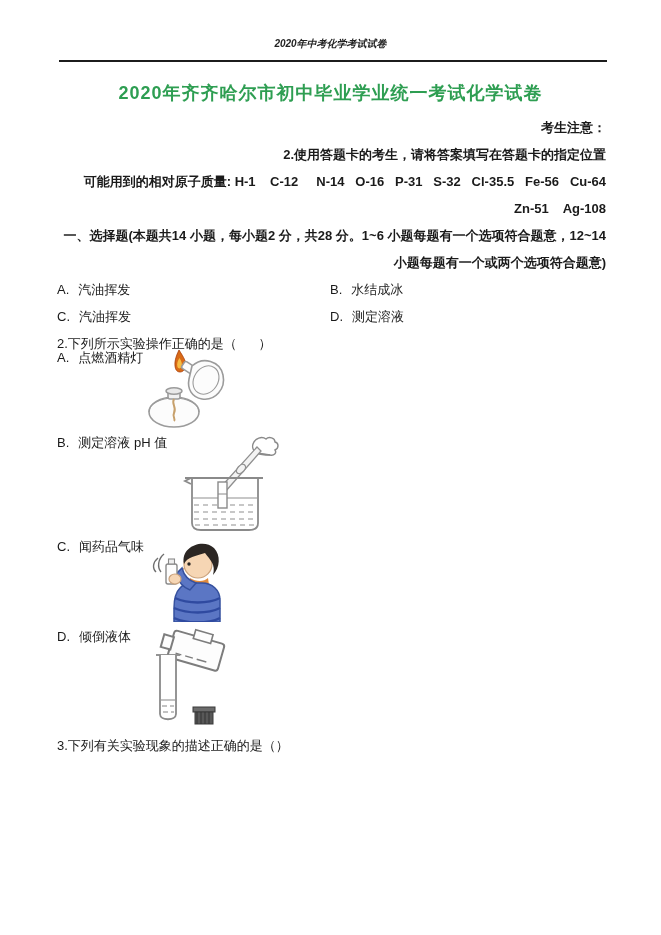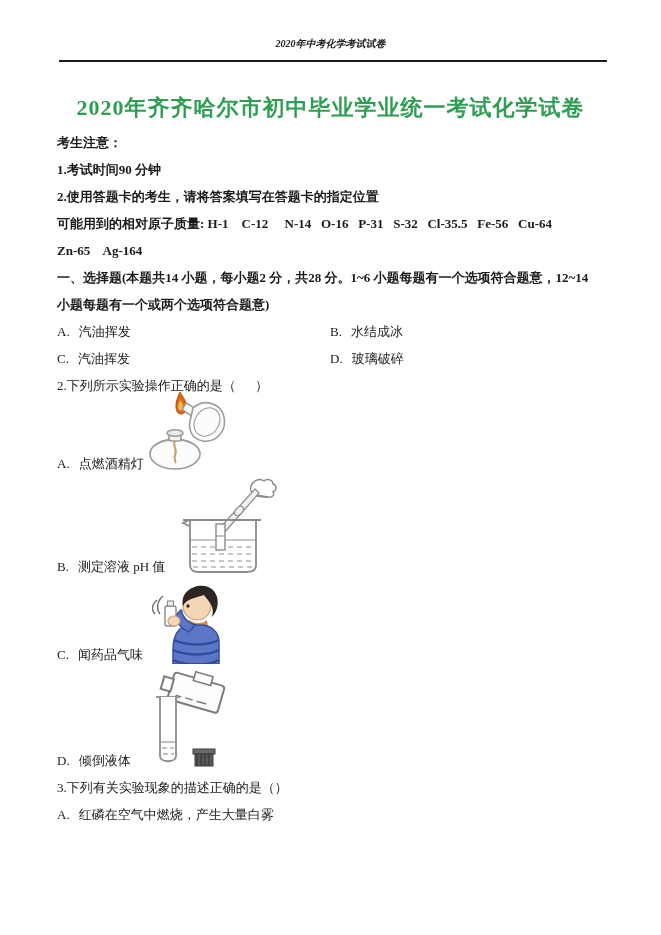--- a/index.html
+++ b/index.html
@@ -1,87 +1,86 @@
 <!DOCTYPE html>
 <html><head>
 <meta charset="utf-8">
 <style>
   html,body{margin:0;padding:0;background:#ffffff;}
   .page{
     position:relative;
     width:661px;height:935px;
     background:#ffffff;
     overflow:hidden;
-    font-family:Liberation Serif, serif;
+    font-family:Liberation Sans, sans-serif;
     color:#1a1a1a;
   }
   .doc-header{
     padding-top:36px;
     text-align:center;
     font-size:10px;
     font-weight:bold;
     font-style:italic;
     line-height:16px;
     color:#222;
   }
   .header-rule{
     margin:8px 54px 0 59px;
     border-top:2px solid #1c1c1c;
     height:0;
   }
   .doc-title{
-    margin:33px 20px 0;
+    margin:18px 20px 0;
     text-align:center;
-    font-size:22px;
+    font-size:18px;
     font-weight:bold;
     line-height:26px;
     letter-spacing:1px;
   }
   .content{
     margin:8px 55px 0 57px;
     font-size:13px;
   }
   .content p{margin:0;line-height:27px;white-space:pre-wrap;}
-  .bold{font-weight:bold;}
+  .bold{font-weight:bold;text-align:right;}
   .opt-grid{display:grid;grid-template-columns:273px 1fr;}
   .opt-grid p{line-height:27px;}
   .opt-label{margin-right:9px;}
-  .img-option{display:flex;align-items:flex-end;}
+  .img-option{display:flex;align-items:flex-start;}
   .img-option .io-text{white-space:pre-wrap;line-height:18px;flex:none;margin-right:2px;}
   .row-a{margin:-8px 0 3px;}
   .row-b{margin:0 0 4px;}
   .row-c{margin:0 0 6px;}
   .row-d{margin:0 0 4px;gap:16px;}
   svg{display:block;}
 </style>
 </head>
 <body>
 
 <div class="page">
 
   <div class="doc-header">2020年中考化学考试试卷</div>
   <div class="header-rule"></div>
   <h1 class="doc-title" style="color: rgb(46, 158, 82);">2020年齐齐哈尔市初中毕业学业统一考试化学试卷</h1>
 
   <div class="content">
 
     <p class="bold">考生注意：</p>
-    <p class="bold">1.考试时间90 分钟</p>
     <p class="bold">2.使用答题卡的考生，请将答案填写在答题卡的指定位置</p>
     <p class="bold">可能用到的相对原子质量: H-1    C-12     N-14   O-16   P-31   S-32   Cl-35.5   Fe-56   Cu-64</p>
-    <p class="bold">Zn-65    Ag-164</p>
+    <p class="bold">Zn-51    Ag-108</p>
 
     <p class="bold">一、选择题(本题共14 小题，每小题2 分，共28 分。1~6 小题每题有一个选项符合题意，12~14</p>
     <p class="bold">小题每题有一个或两个选项符合题意)</p>
 
     <div class="opt-grid">
       <p><span class="opt-label">A.</span><span>汽油挥发</span></p>
       <p><span class="opt-label">B.</span><span>水结成冰</span></p>
       <p><span class="opt-label">C.</span><span>汽油挥发</span></p>
-      <p><span class="opt-label">D.</span><span>玻璃破碎</span></p>
+      <p><span class="opt-label">D.</span><span>测定溶液</span></p>
     </div>
 
     <p>2.下列所示实验操作正确的是（      ）</p>
 
     <div class="img-option row-a">
       <span class="io-text"><span class="opt-label">A.</span><span>点燃酒精灯</span></span>
       <svg width="92" height="82" viewBox="0 0 92 82">
         <path d="M34 1 C39 9 42 13 40 19 C38.5 24 32 24.5 30.5 19.5 C29 14 30.5 8 34 1 Z" fill="#d96a16" stroke="#a83c08" stroke-width="0.8"></path>
         <path d="M34.5 9 C36.5 12 37.5 15 36.5 17.8 C35.6 20 33.2 20 32.4 17.8 C31.5 15 32.8 11.5 34.5 9 Z" fill="#f6bc43"></path>
         <g fill="#fcfcfc" stroke="#9b9b9b" stroke-width="1.6">
@@ -181,16 +180,15 @@
           <rect x="46" y="84" width="18" height="12" fill="#585858"></rect>
           <line x1="48" y1="84" x2="48" y2="96" stroke="#333"></line>
           <line x1="52" y1="84" x2="52" y2="96" stroke="#333"></line>
           <line x1="56" y1="84" x2="56" y2="96" stroke="#333"></line>
           <line x1="60" y1="84" x2="60" y2="96" stroke="#333"></line>
         </g>
       </svg>
     </div>
 
     <p>3.下列有关实验现象的描述正确的是（）</p>
-    <p><span class="opt-label">A.</span><span>红磷在空气中燃烧，产生大量白雾</span></p>
 
   </div>
 </div>
 
 </body></html>

